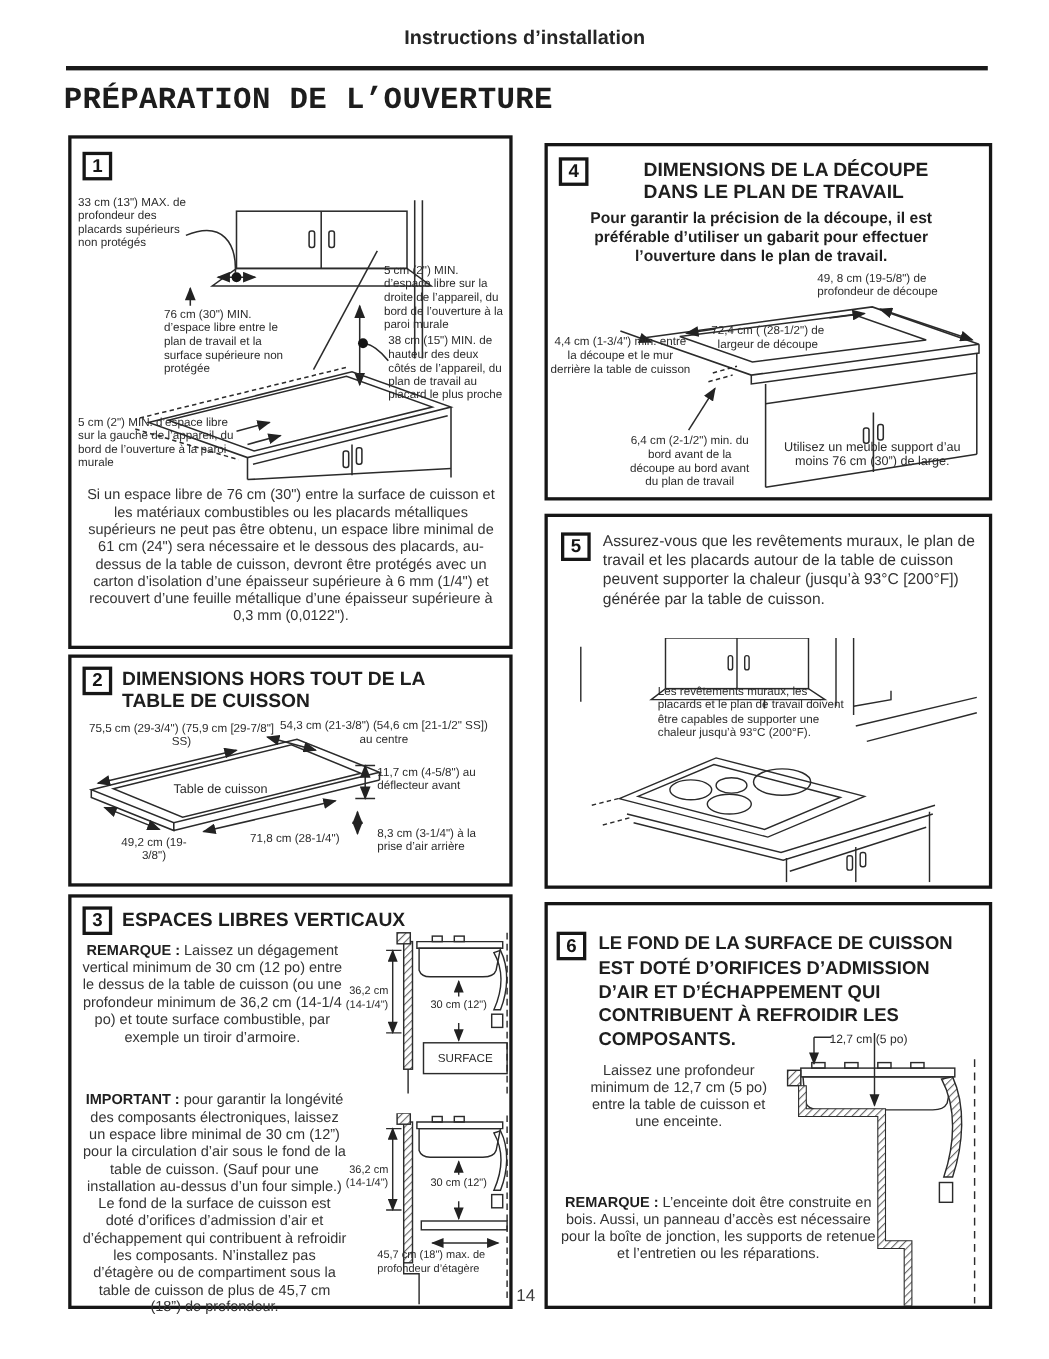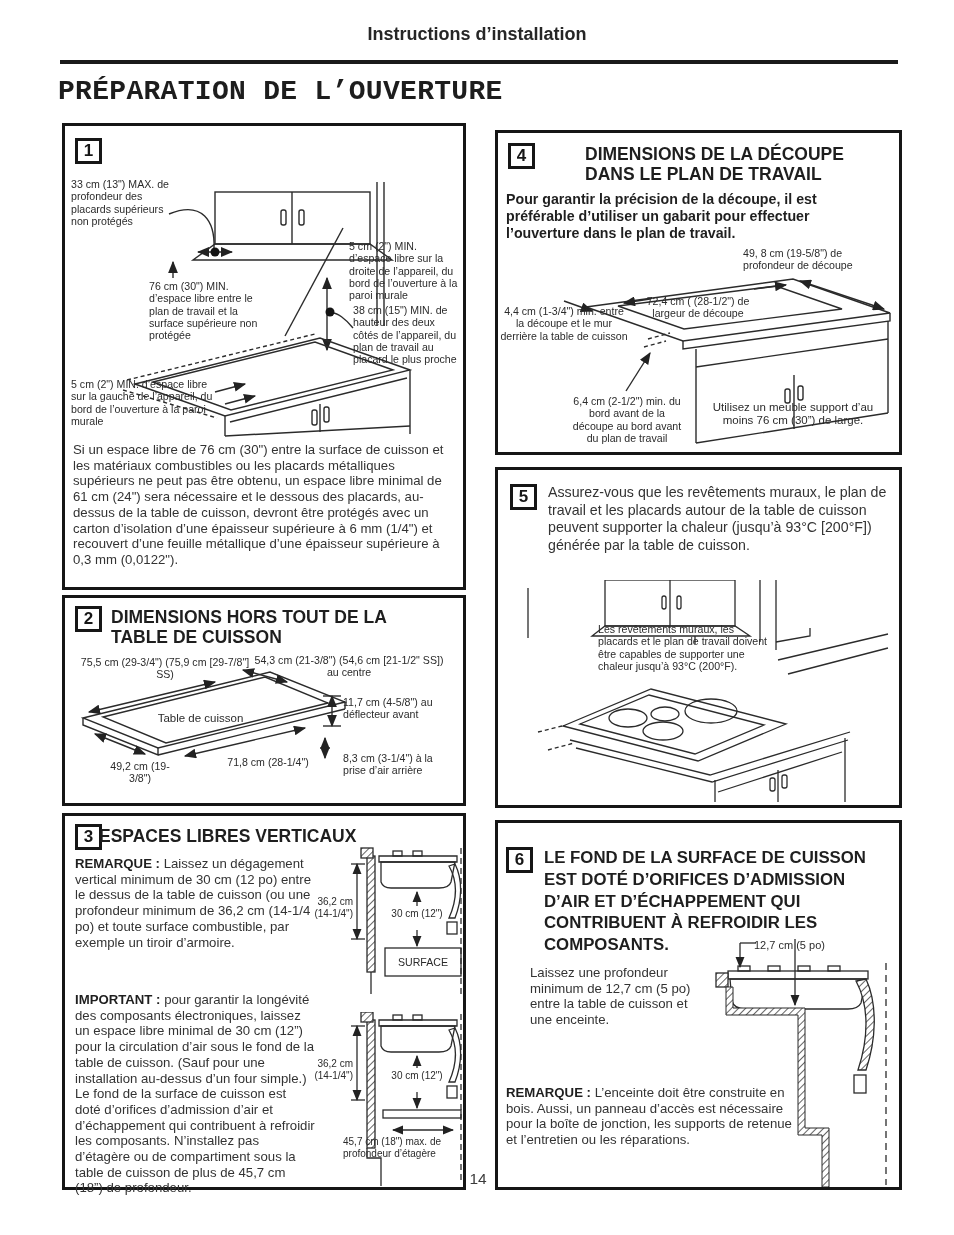--- a/index.html
+++ b/index.html
@@ -14,21 +14,21 @@
     font-weight:bold; font-size:17px; line-height:20px; text-align:center; color:#161616;
   }
   .page-title { position:absolute; left:0; right:0; top:24px; text-align:center;
     font-size:18px; font-weight:bold; color:#262626; }
   .rule { position:absolute; left:60px; top:60px; width:838px; height:4px; background:#1a1a1a; }
   .page-heading { position:absolute; left:58px; top:76px; font-size:28px; font-weight:bold;
     color:#1d1d1d; letter-spacing:.3px;font-family:Liberation Mono, monospace; }
   .sec-title { position:absolute; font-size:17.5px; font-weight:bold; line-height:1.14;
     color:#1e1e1e; }
   .intro-txt { position:absolute; font-size:14.2px; line-height:1.24; color:#333; }
-  .body-txt { position:absolute; font-size:13.2px; line-height:1.19; color:#333; }
+  .body-txt { position:absolute; font-size:13.2px; line-height:1.19; color:#333;text-align:center; }
   .bold-txt { font-weight:bold; color:#1f1f1f; }
   .dlabel { position:absolute; font-size:10.6px; line-height:1.16; color:#2b2b2b; }
   .dlabel.sm { font-size:10px; }
   .center { text-align:center; }
   .right { text-align:right; }
   .diag { position:absolute; }
   .diag svg { position:absolute; left:0; top:0; }
   .pagenum { position:absolute; left:460px; top:1170px; width:36px; text-align:center;
     font-size:15.5px; color:#3c3c3c; }
   b.pref { color:#1f1f1f; }
@@ -123,21 +123,21 @@
     <div class="dlabel" style="left:68px;top:58px;width:115px;text-align:center;font-size:11.5px;">Table de cuisson</div>
     <div class="dlabel" style="left:268px;top:42px;width:106px;">11,7 cm (4-5/8") au déflecteur avant</div>
     <div class="dlabel center" style="left:28px;top:106px;width:74px;">49,2 cm (19-3/8")</div>
     <div class="dlabel center" style="left:150px;top:102px;width:86px;">71,8 cm (28-1/4")</div>
     <div class="dlabel" style="left:268px;top:98px;width:106px;">8,3 cm (3-1/4") à la prise d’air arrière</div>
   </div>
 </div>
 
 <div class="box" style="left:62px;top:813px;width:404px;height:377px;">
   <div class="badge" style="left:10px;top:8px;">3</div>
-  <div class="sec-title" style="left:34px;top:11px;width:340px;">ESPACES LIBRES VERTICAUX</div>
+  <div class="sec-title" style="left:46px;top:11px;width:340px;">ESPACES LIBRES VERTICAUX</div>
 
   <div class="body-txt" style="left:10px;top:40px;width:236px;"><b class="pref">REMARQUE :</b><span> Laissez un dégagement vertical minimum de 30 cm (12 po) entre le dessus de la table de cuisson (ou une profondeur minimum de 36,2 cm (14-1/4 po) et toute surface combustible, par exemple un tiroir d’armoire.</span></div>
 
   <div class="body-txt" style="left:10px;top:176px;width:240px;"><b class="pref">IMPORTANT :</b><span> pour garantir la longévité des composants électroniques, laissez un espace libre minimal de 30 cm (12”) pour la circulation d’air sous le fond de la table de cuisson. (Sauf pour une installation au-dessus d’un four simple.) Le fond de la surface de cuisson est doté d’orifices d’admission d’air et d’échappement qui contribuent à refroidir les composants. N’installez pas d’étagère ou de compartiment sous la table de cuisson de plus de 45,7 cm (18”) de profondeur.</span></div>
 
   <div class="diag" style="left:244px;top:28px;width:154px;height:160px;">
     <svg width="154" height="160" viewBox="0 0 154 160">
       <g stroke="#2b2b2b" fill="none" stroke-width="1.3">
         <line x1="48" y1="20" x2="48" y2="95" marker-start="url(#ar)" marker-end="url(#ar)"></line>
         <line x1="42" y1="20" x2="56" y2="20"></line>

